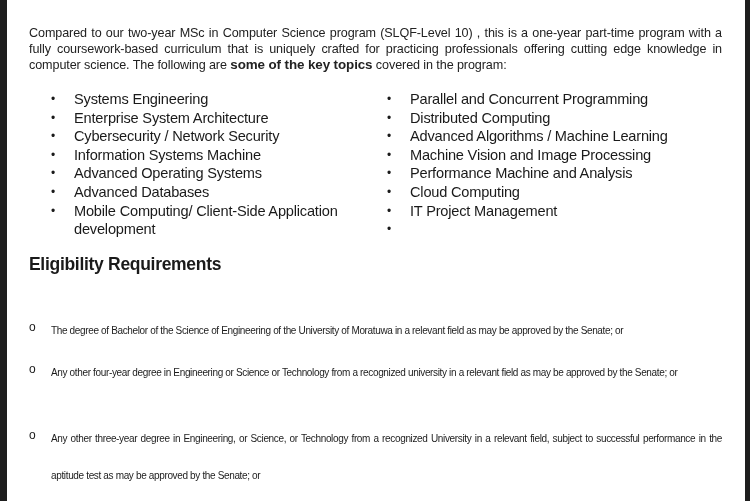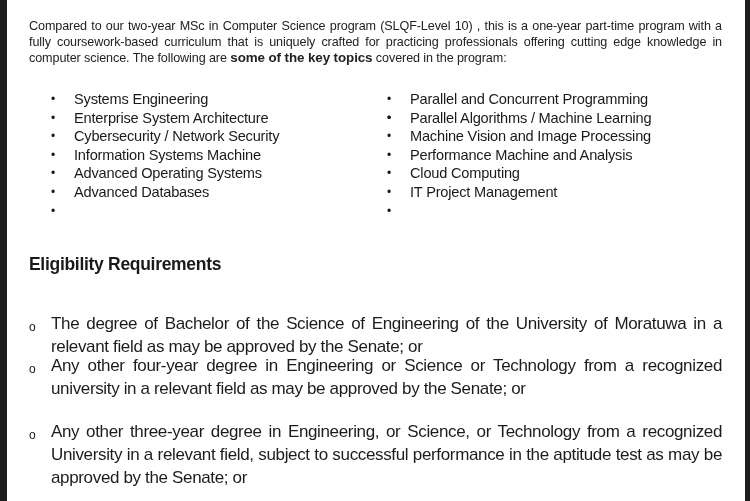--- a/index.html
+++ b/index.html
@@ -5,21 +5,21 @@
     html, body { margin: 0; padding: 0; }
     body {
       width: 750px; height: 501px; overflow: hidden; position: relative;
       background: #ffffff; color: #1a1a1a;
       font-family: "Liberation Sans", "DejaVu Sans", sans-serif;
     }
     .border-left { position: absolute; left: 0; top: 0; width: 7px; height: 501px; background: #1e1e1e; }
     .border-right { position: absolute; right: 0; top: 0; width: 5px; height: 501px; background: #1e1e1e; }
     .page { position: absolute; left: 29px; top: 0; width: 693px; }
     .intro {
-      margin: 0; padding-top: 19px;
+      margin: 0; padding-top: 26px;
       font-size: 12.6px; line-height: 15.5px; color: #222;
       text-align: justify; letter-spacing: -0.1px;
     }
     .intro b { font-weight: bold; font-size: 13.4px; }
     .topics { position: absolute; top: 90px; left: 0; width: 693px; }
     .col { position: absolute; top: 0; list-style: none; margin: 0; padding: 0; }
     .col.left { left: 19px; width: 330px; }
     .col.right { left: 355px; width: 340px; }
     .col li {
       position: relative; padding-left: 26px;
@@ -33,21 +33,21 @@
       position: absolute; top: 254px; left: 0; margin: 0;
       font-size: 17.5px; font-weight: bold; color: #1a1a1a; letter-spacing: -0.3px;
       font-family: "Liberation Sans Narrow", "Liberation Sans", sans-serif;
       text-align: center;
     }
     .req { position: absolute; left: 0; width: 693px; }
     .req .o {
       position: absolute; left: 0; top: 0; font-size: 12px; line-height: 31px;
     }
     .req .text {
-      margin-left: 22px; font-size: 17px; line-height: 23px; color: #1c1c1c;
+      margin-left: 22px; font-size: 10px; line-height: 37px; color: #1c1c1c;
       text-align: justify; letter-spacing: -0.35px;
       font-family: "Liberation Sans Narrow", "Liberation Sans", sans-serif;
     }
     #req-0 { top: 312px; }
     #req-1 { top: 354px; }
     #req-2 { top: 420px; }
   </style>
 </head>
 <body>
 
@@ -58,26 +58,26 @@
   <p class="intro"><span>Compared to our two-year MSc in Computer Science program (SLQF-Level 10) , this is a one-year part-time program with a fully coursework-based curriculum that is uniquely crafted for practicing professionals offering cutting edge knowledge in computer science. The following are </span><b>some of the key topics</b><span> covered in the program:</span></p>
 
   <div class="topics">
     <ul class="col left">
       <li><span class="bullet">•</span><span>Systems Engineering</span></li>
       <li><span class="bullet">•</span><span>Enterprise System Architecture</span></li>
       <li><span class="bullet">•</span><span>Cybersecurity / Network Security</span></li>
       <li><span class="bullet">•</span><span>Information Systems Machine</span></li>
       <li><span class="bullet">•</span><span>Advanced Operating Systems</span></li>
       <li><span class="bullet">•</span><span>Advanced Databases</span></li>
-      <li><span class="bullet">•</span></li>
+      <li><span class="bullet">•</span><span>Mobile Computing/ Client-Side Application development</span></li>
     </ul>
     <ul class="col right">
       <li><span class="bullet">•</span><span>Parallel and Concurrent Programming</span></li>
-      <li><span class="bullet">•</span></li>
-      <li><span class="bullet">•</span><span>Parallel Algorithms / Machine Learning</span></li>
+      <li><span class="bullet">•</span><span>Distributed Computing</span></li>
+      <li><span class="bullet">•</span><span>Advanced Algorithms / Machine Learning</span></li>
       <li><span class="bullet">•</span><span>Machine Vision and Image Processing</span></li>
       <li><span class="bullet">•</span><span>Performance Machine and Analysis</span></li>
       <li><span class="bullet">•</span><span>Cloud Computing</span></li>
       <li><span class="bullet">•</span><span>IT Project Management</span></li>
       <li><span class="bullet">•</span></li>
     </ul>
   </div>
 
   <h2 class="heading">Eligibility Requirements</h2>
 

